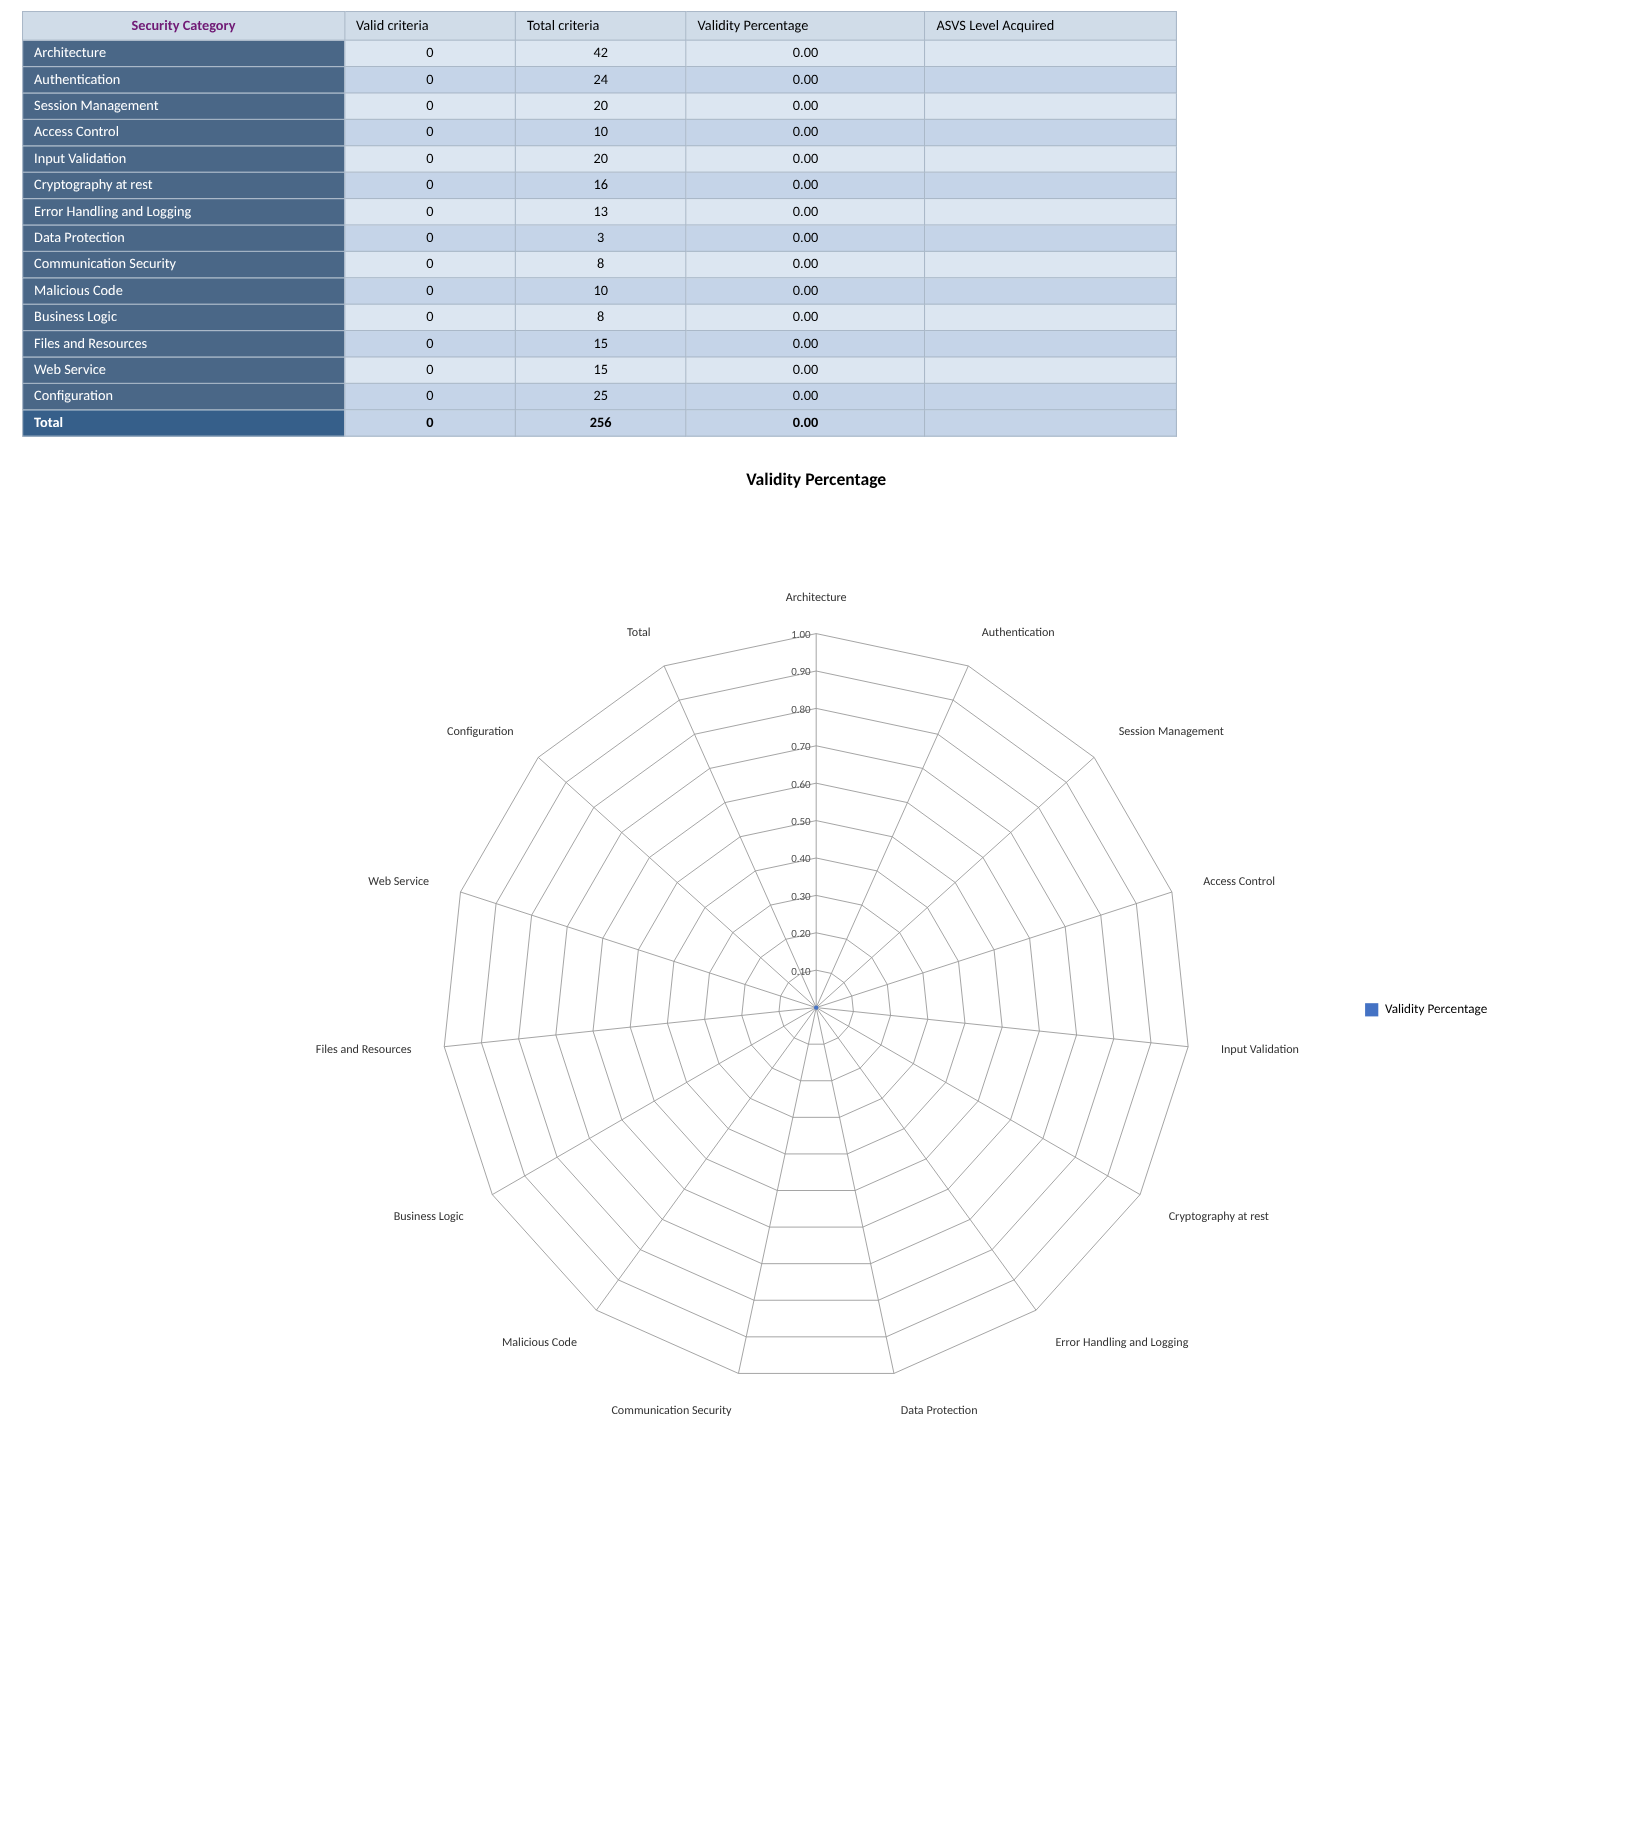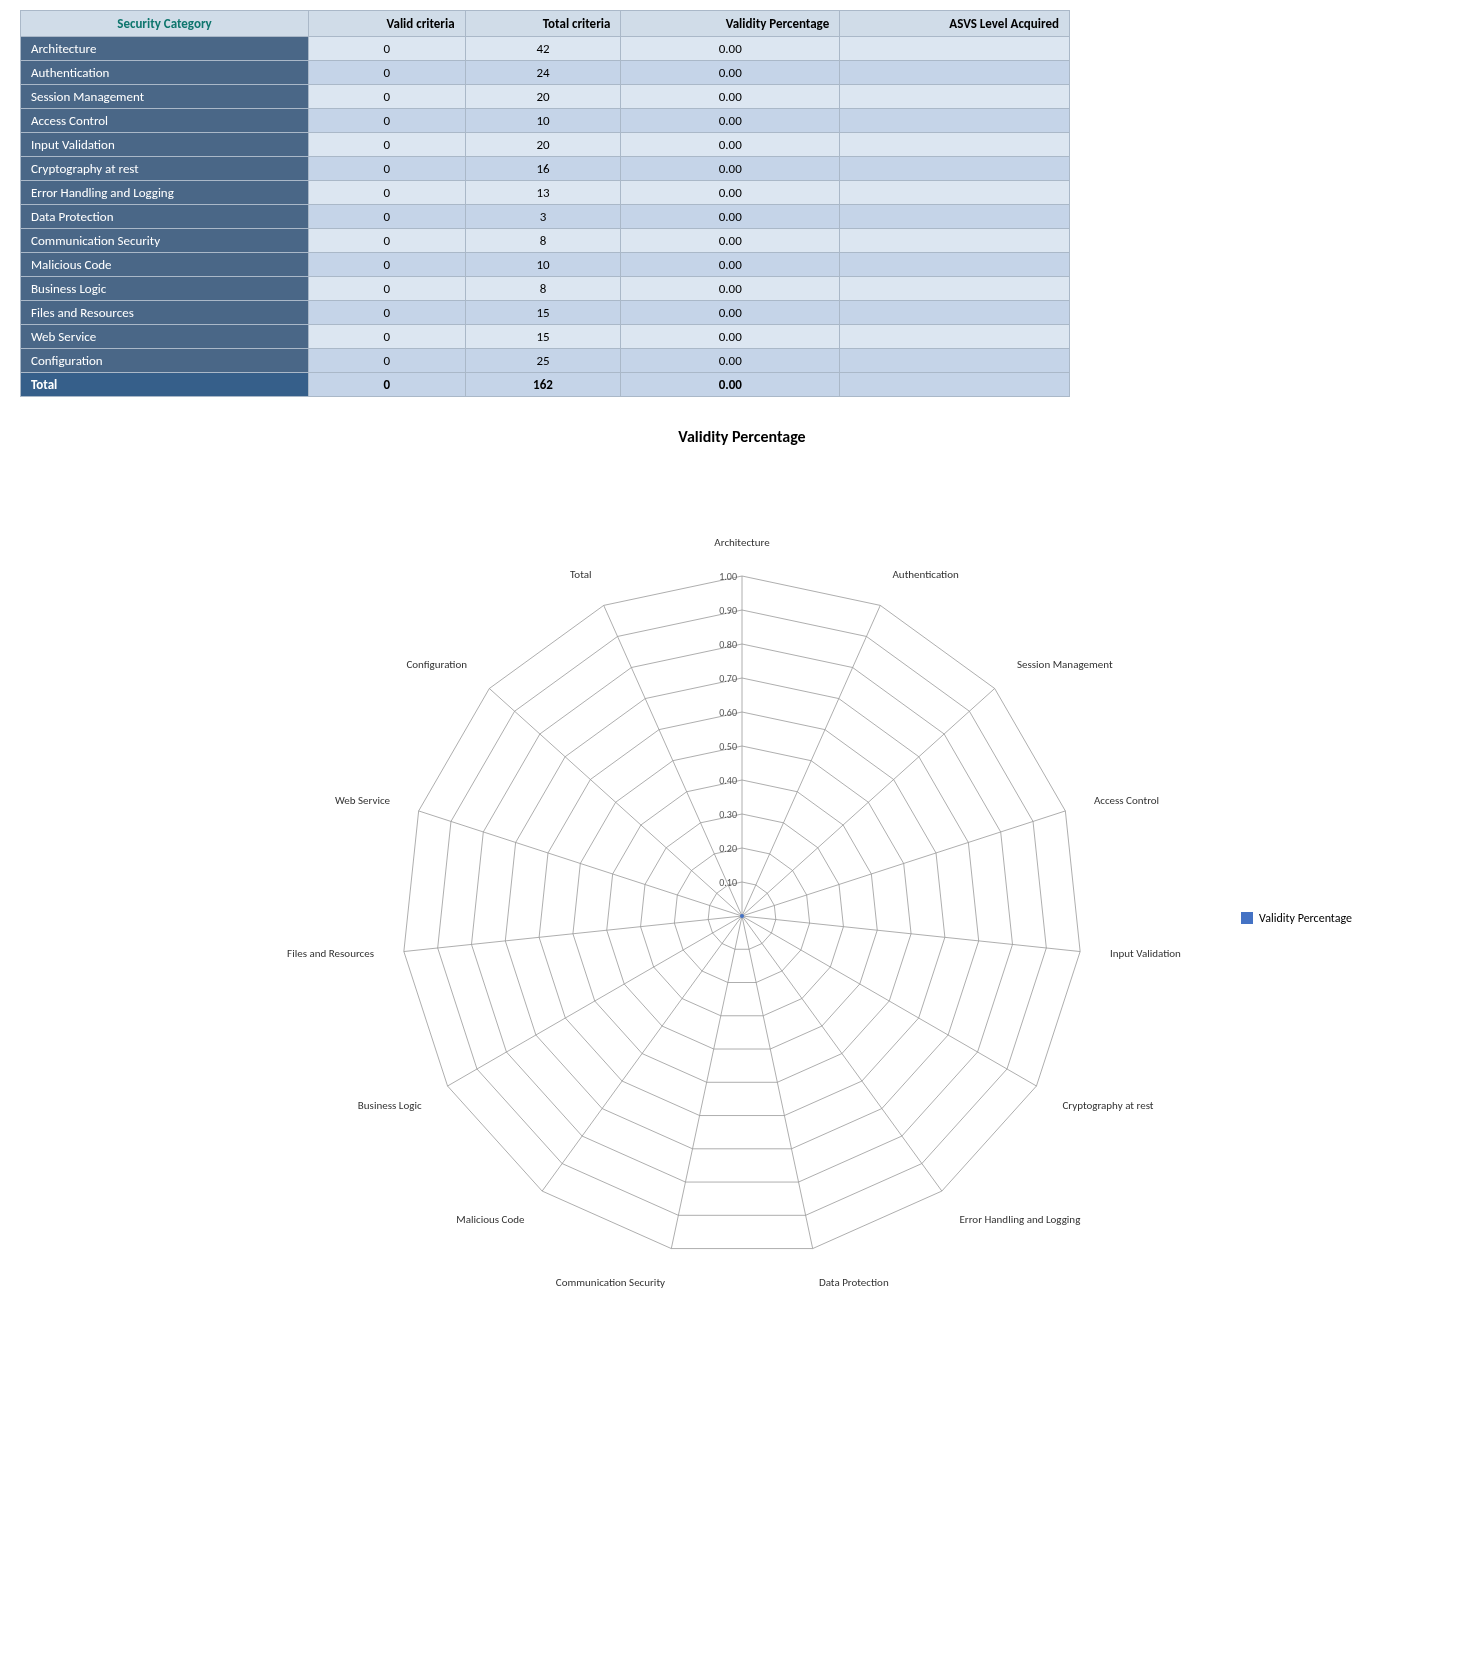--- a/index.html
+++ b/index.html
@@ -19,27 +19,27 @@
     table {
       border-collapse: collapse;
       width: 100%;
       max-width: 1050px;
     }
 
     thead tr th {
       background: #d0dce8;
       border: 1px solid #aab8c8;
       padding: 5px 10px;
-      text-align: right;
-      font-weight: bold;
+      text-align: left;
+      font-weight: normal;
       font-size: 13px;
     }
 
     thead tr th:first-child {
-      color: #0f766e;
+      color: #701a75;
       font-weight: bold;
       text-align: center;
     }
 
     tbody tr:nth-child(odd) {
       background: #dce6f1;
     }
     tbody tr:nth-child(even) {
       background: #c5d4e8;
     }
@@ -221,21 +221,21 @@
         <tr>
           <td>Configuration</td>
           <td>0</td>
           <td>25</td>
           <td>0.00</td>
           <td></td>
         </tr>
         <tr>
           <td style="background: rgb(54, 95, 138); color: rgb(255, 255, 255);">Total</td>
           <td>0</td>
-          <td>162</td>
+          <td>256</td>
           <td>0.00</td>
           <td></td>
         </tr>
       </tbody>
   </table>
 
   <div class="chart-section">
     <div class="chart-title">Validity Percentage</div>
     <div class="chart-container">
       <svg class="radar" width="900" height="900" viewBox="0 0 900 900">

